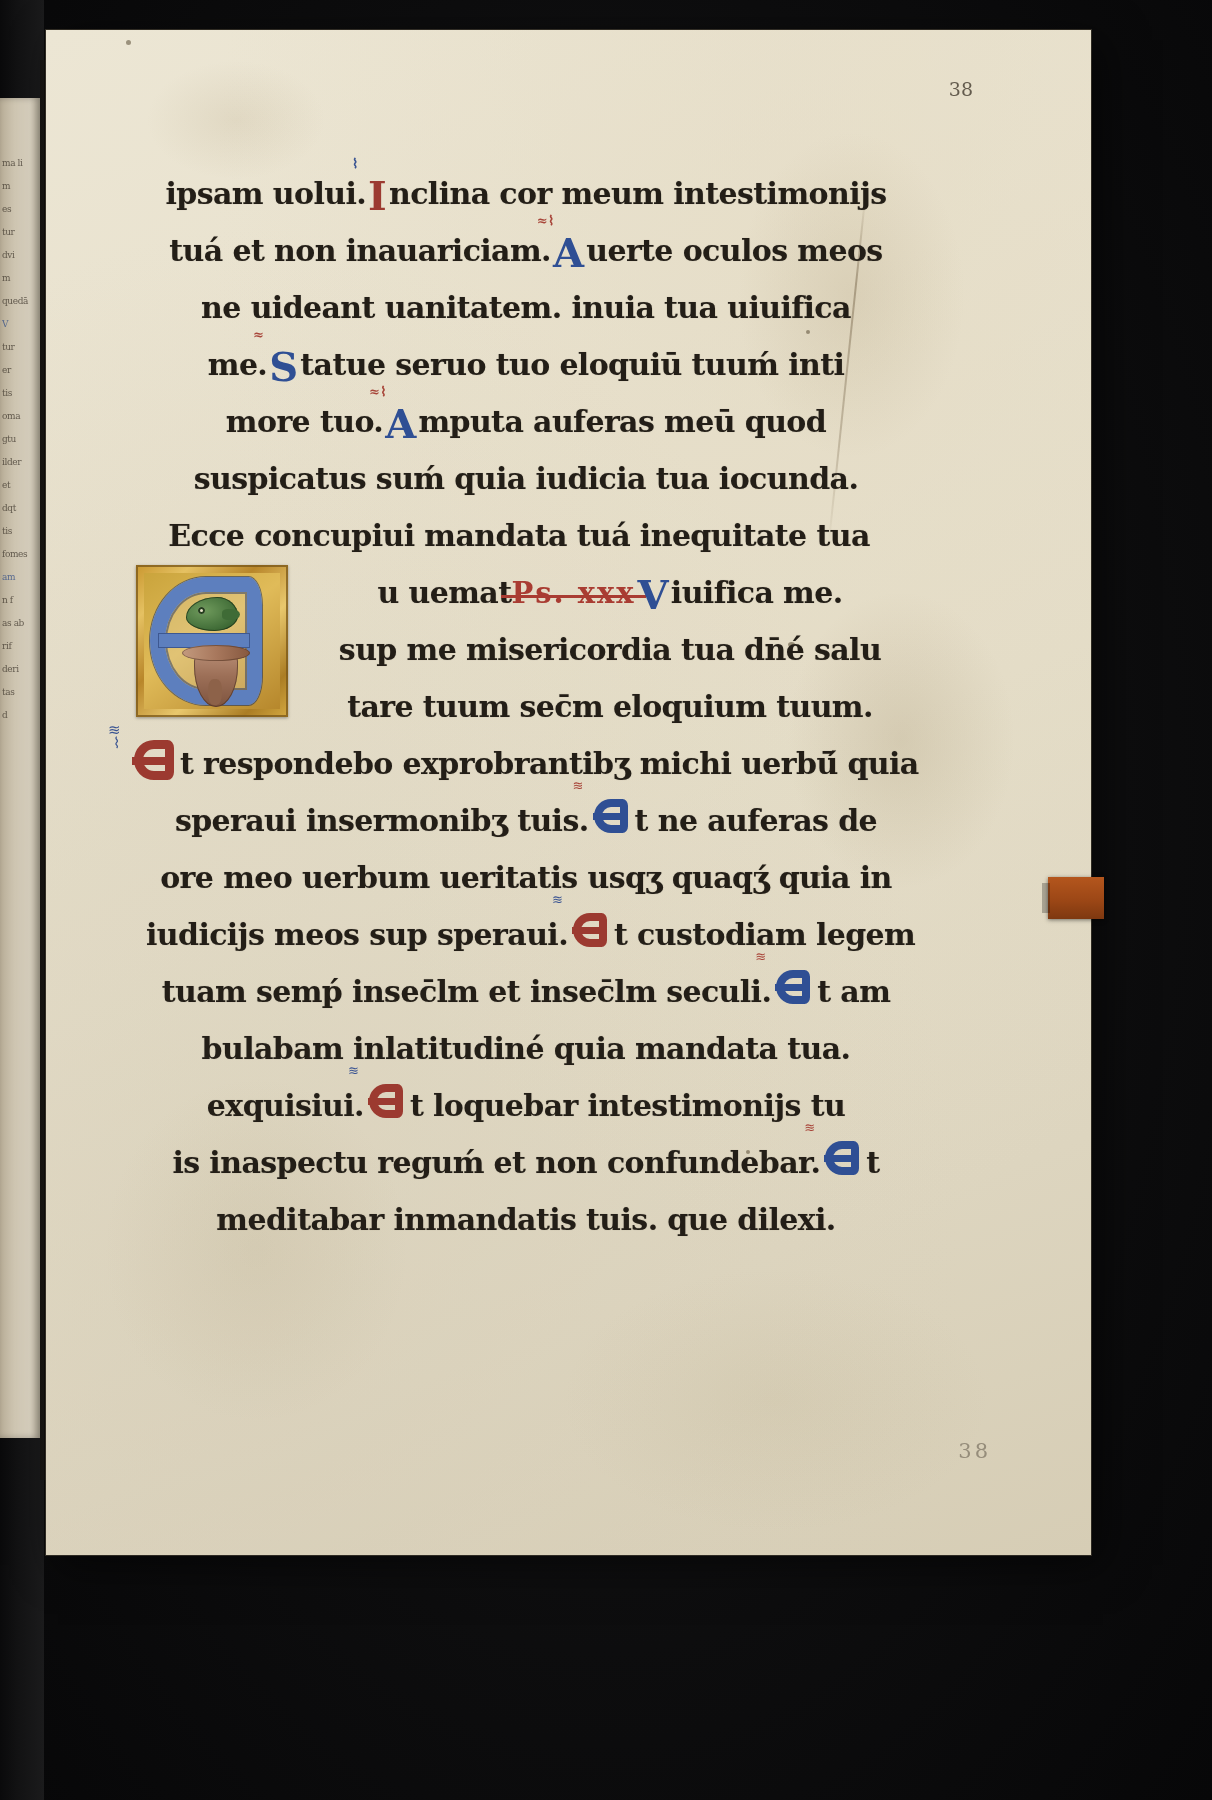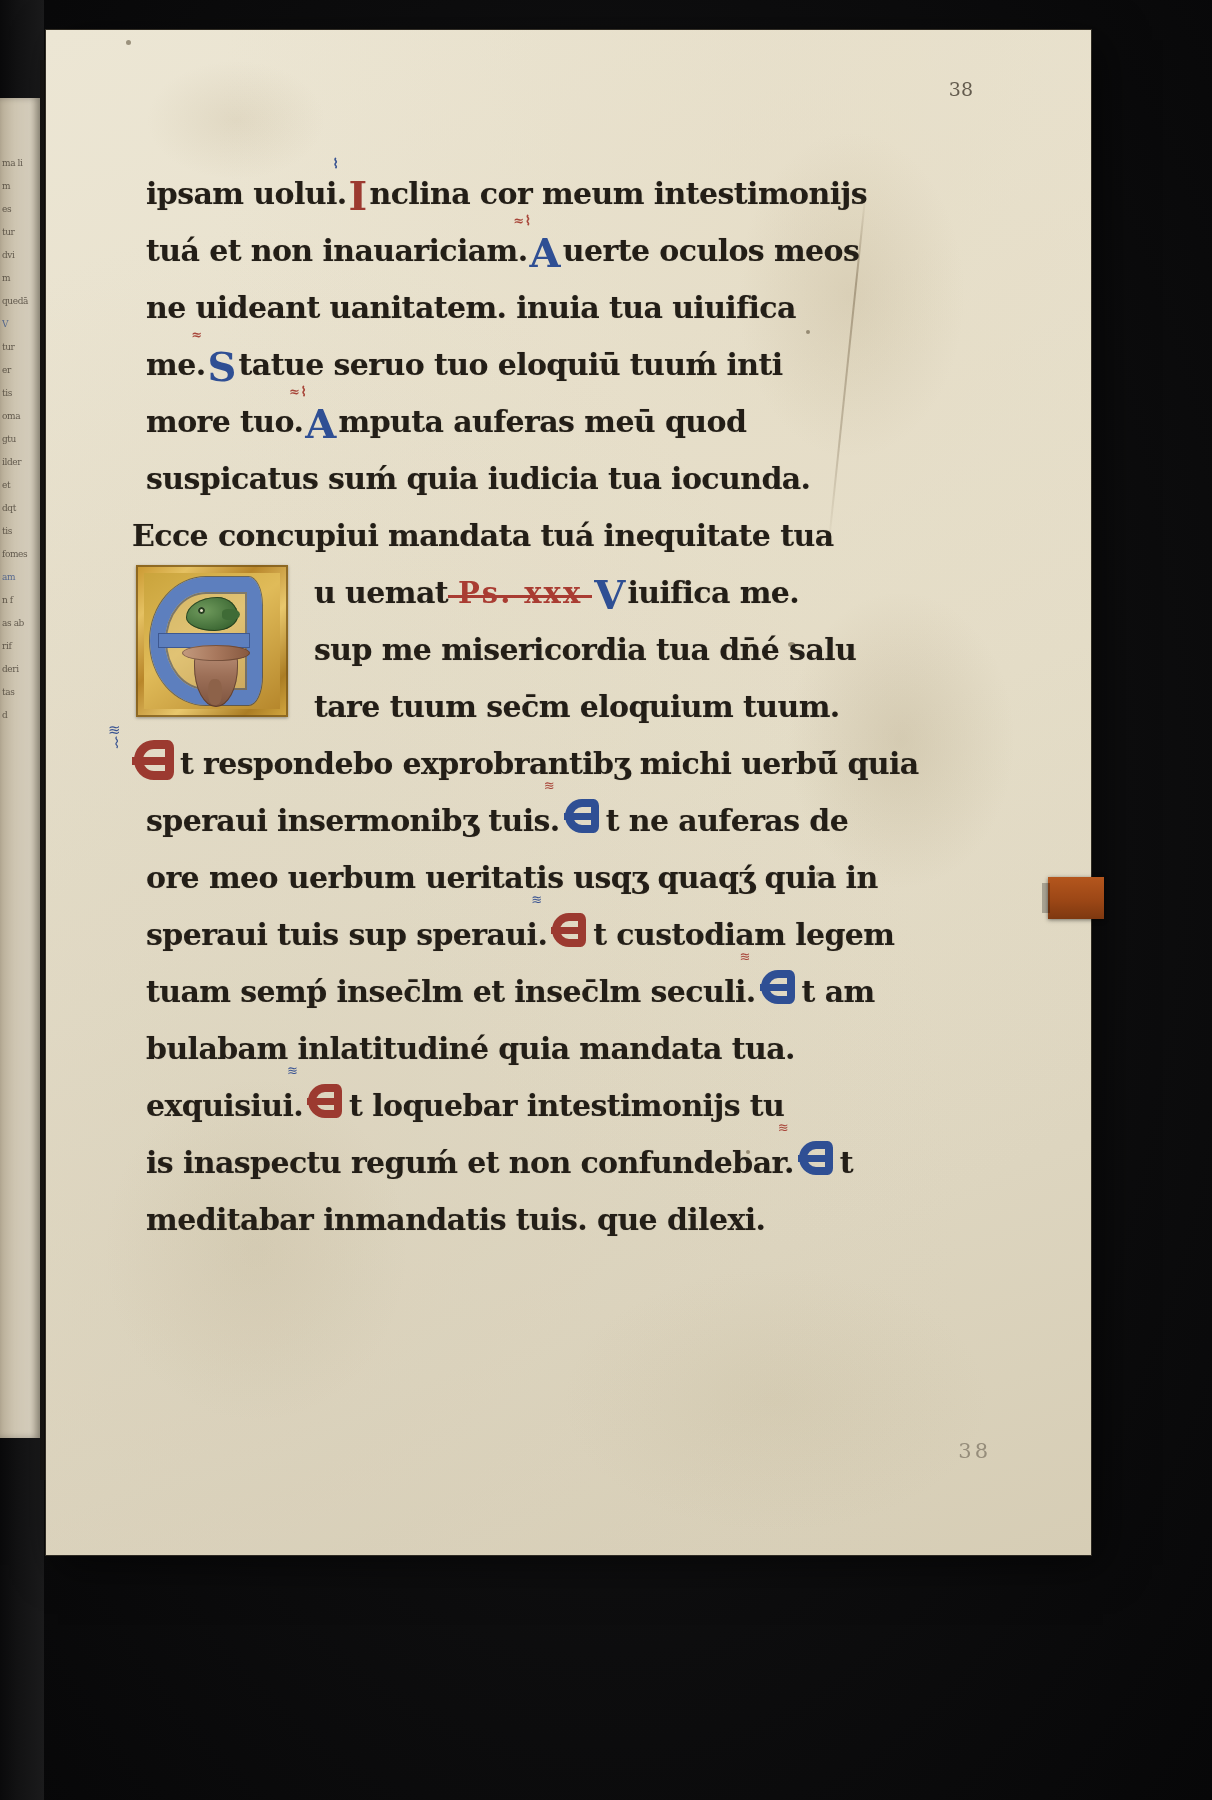--- a/index.html
+++ b/index.html
@@ -58,20 +58,21 @@
     position: absolute;
     left: 46px; top: 30px;
     width: 1045px; height: 1525px;
     background:
       radial-gradient(ellipse at 72% 14%, rgba(228,219,196,0.55) 0%, rgba(0,0,0,0) 55%),
       radial-gradient(ellipse at 20% 85%, rgba(214,205,183,0.5) 0%, rgba(0,0,0,0) 60%),
       linear-gradient(160deg, #ece6d4 0%, #e8e1cd 28%, #e4ddc8 52%, #ddd5bf 78%, #d6cdb5 100%);
     box-shadow:
       0 0 0 1px rgba(120,108,85,0.35),
       12px 10px 40px rgba(0,0,0,0.55);
+    text-align: center;
   }
   
   .stain { position: absolute; border-radius: 50%; pointer-events: none; }
   .s1 { left: 690px; top: 100px;  width: 230px; height: 330px; background: radial-gradient(ellipse, rgba(168,150,112,0.20) 0%, rgba(168,150,112,0) 70%); }
   .s2 { left: 740px; top: 560px;  width: 230px; height: 300px; background: radial-gradient(ellipse, rgba(158,140,104,0.22) 0%, rgba(158,140,104,0) 70%); }
   .s3 { left: 60px;  top: 1050px; width: 300px; height: 340px; background: radial-gradient(ellipse, rgba(175,160,124,0.16) 0%, rgba(175,160,124,0) 72%); }
   .s4 { left: 520px; top: 1240px; width: 420px; height: 260px; background: radial-gradient(ellipse, rgba(180,166,130,0.14) 0%, rgba(180,166,130,0) 72%); }
   .s5 { left: 100px; top: 30px;   width: 180px; height: 120px; background: radial-gradient(ellipse, rgba(170,152,116,0.16) 0%, rgba(170,152,116,0) 70%); }
   .crack {
     position: absolute; left: 800px; top: 160px;
@@ -127,21 +128,21 @@
 
   
   .rubric-head {
     display: inline-block;
     color: #a93c32;
     font-family: "DejaVu Serif", serif;
     font-weight: 700;
     font-size: 29px;
     letter-spacing: 2px;
     position: relative;
-    margin: 0 10px;
+    margin: 0 0;
   }
   .rubric-head::after {
     content: "";
     position: absolute;
     left: -10px; right: -10px; top: 52%;
     height: 3px;
     background: #a93c32;
   }
 
   
@@ -419,21 +420,21 @@
 
     <div class="line">
       <span class="gothic">speraui insermonibʒ tuis.</span><span class="cap"><span class="fl">≋</span><span class="body"></span><span class="bar"></span></span><span class="gothic">t ne auferas de</span>
     </div>
 
     <div class="line">
       <span class="gothic">ore meo uerbum ueritatis usqʒ quaqʒ́ quia in</span>
     </div>
 
     <div class="line">
-      <span class="gothic">speraui tuis sup speraui.</span><span class="cap r"><span class="fl">≋</span><span class="body"></span><span class="bar"></span></span><span class="gothic">t custodiam legem</span>
+      <span class="gothic">iudicijs meos sup speraui.</span><span class="cap r"><span class="fl">≋</span><span class="body"></span><span class="bar"></span></span><span class="gothic">t custodiam legem</span>
     </div>
 
     <div class="line">
       <span class="gothic">tuam semṕ insec̄lm et insec̄lm seculi.</span><span class="cap"><span class="fl">≋</span><span class="body"></span><span class="bar"></span></span><span class="gothic">t am</span>
     </div>
 
     <div class="line">
       <span class="gothic">bulabam inlatitudiné quia mandata tua.</span>
     </div>
 

